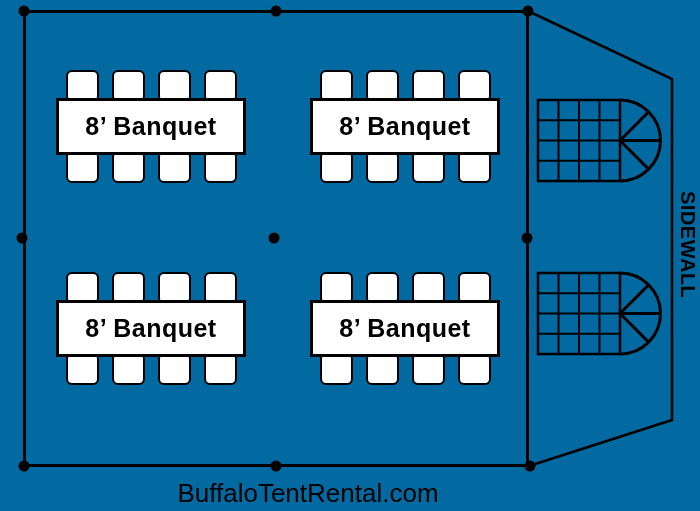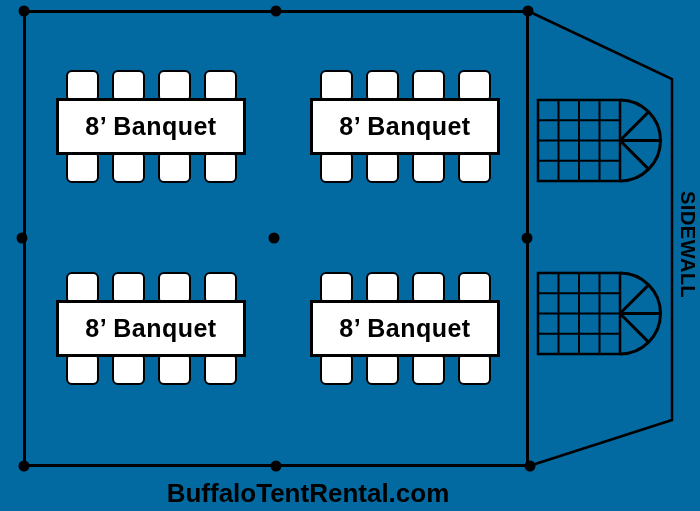--- a/index.html
+++ b/index.html
@@ -28,21 +28,21 @@
   }
 
   .sidewall-label {
     position:absolute; left:676px; top:191px;
     writing-mode:vertical-rl; text-orientation:mixed;
     font-weight:bold; font-size:20px; color:#000; letter-spacing:0.5px;
     white-space:nowrap;
   }
   .footer-text {
     position:absolute; left:96px; top:478px; width:424px;
-    text-align:center; font-weight:bold; font-size:26px; color:#000;
+    text-align:center; font-weight:normal; font-size:26px; color:#000;
     white-space:nowrap;
   }
 </style>
 </head>
 <body>
 
 <div class="canvas">
 
   <svg class="lines-layer" width="700" height="511" viewBox="0 0 700 511">
 

